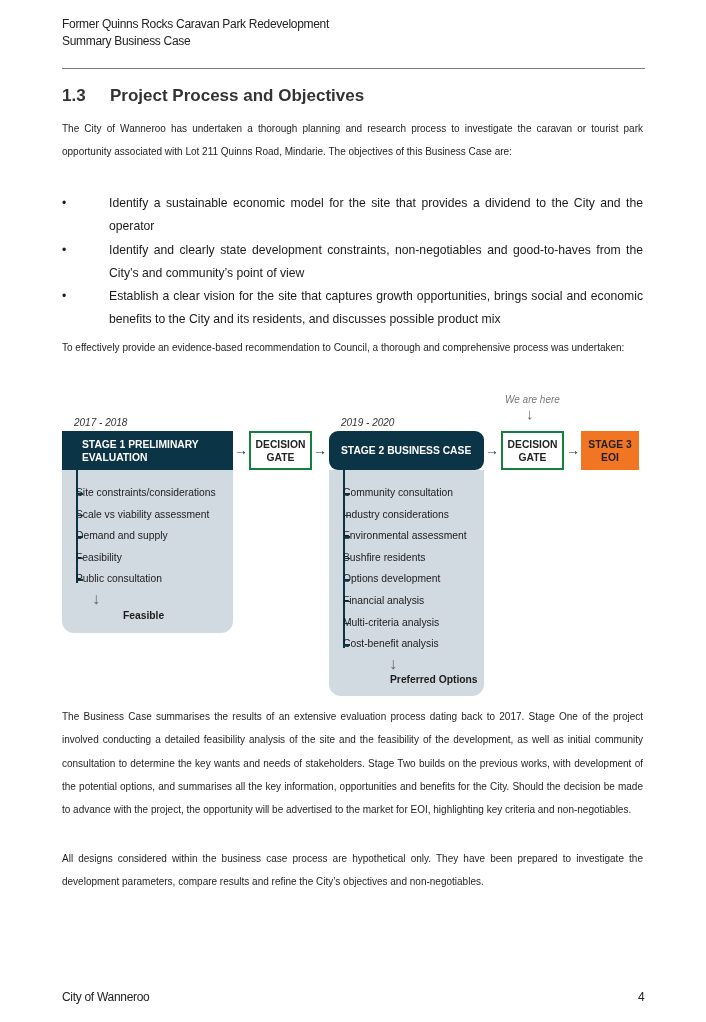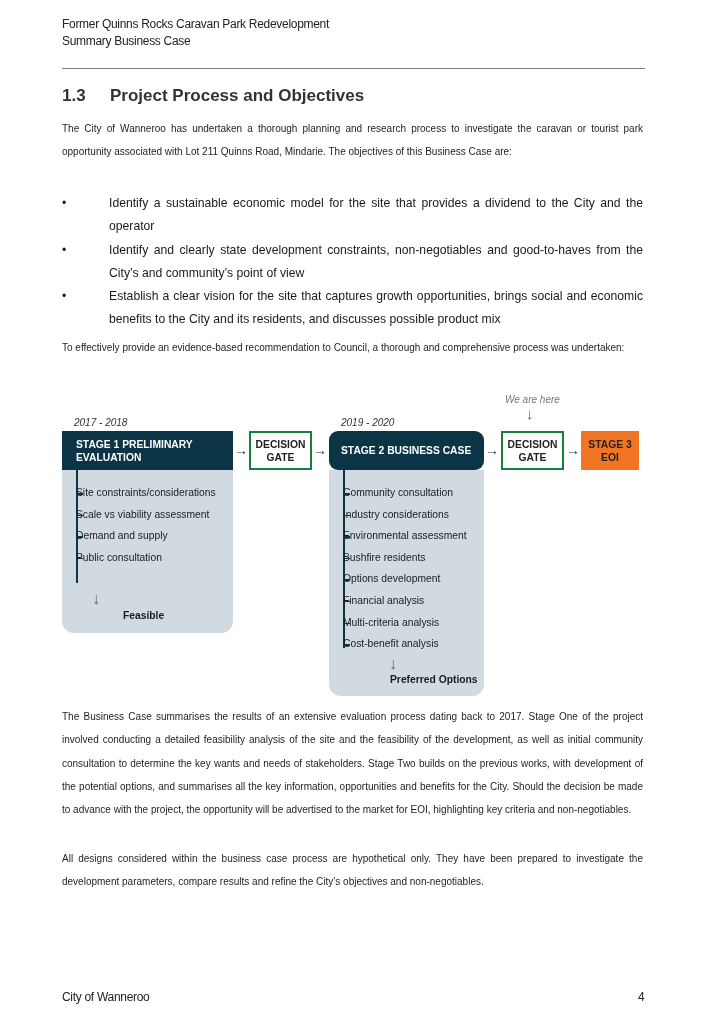--- a/index.html
+++ b/index.html
@@ -14,21 +14,21 @@
 
   .para { position: absolute; left: 62px; width: 581px; font-size: 10px; line-height: 23.3px; text-align: justify; color: #1e1e1e; }
   .bullets { position: absolute; left: 62px; width: 581px; top: 192px; list-style: none; }
   .bullets li { position: relative; padding-left: 47px; font-size: 12.2px; line-height: 23.3px; text-align: justify; margin-bottom: 0px; }
   .bullets li .dot { position: absolute; left: 0; top: 0; }
 
   
   .diagram { position: absolute; left: 62px; top: 390px; width: 590px; height: 310px; }
   .year { position: absolute; font-size: 10px; font-style: italic; color: #333; }
   .here { position: absolute; font-size: 10px; font-style: italic; color: #777; }
-  .stage-head { position: absolute; background: #0c3447; color: #fff; font-weight: bold; font-size: 10.3px; line-height: 13px; padding-left: 14px; display: flex; align-items: center; }
+  .stage-head { position: absolute; background: #0c3447; color: #fff; font-weight: bold; font-size: 10.3px; line-height: 13px; padding-left: 20px; display: flex; align-items: center; }
   .panel { position: absolute; background: #d2dae1; border-radius: 0 0 12px 12px; }
   .gate { position: absolute; background: #fff; border: 2px solid #15803d; color: #222; font-weight: bold; font-size: 10.3px; line-height: 13px; text-align: center; display: flex; align-items: center; justify-content: center; }
   .stage3 { position: absolute; background: #f27524; color: #222; font-weight: bold; font-size: 10.3px; line-height: 13px; text-align: center; display: flex; align-items: center; justify-content: center; }
   .arrow { position: absolute; font-size: 14px; color: #0c3447; line-height: 14px; }
   .list { position: absolute; }
   .list .vline { position: absolute; left: 0; top: -12px; width: 1.5px; background: #0c3447; }
   .list .item { position: relative; font-size: 10.3px; height: 21.6px; line-height: 21.6px; color: #1b1b1b; white-space: nowrap; }
   .list .item::before { content: ""; position: absolute; left: 0; top: 11px; width: 7px; height: 1.5px; background: #0c3447; }
   .down { position: absolute; font-size: 16px; color: #666; line-height: 16px; }
   .result { position: absolute; font-size: 10.3px; font-weight: bold; color: #1b1b1b; padding-left: 35px; }
@@ -80,20 +80,21 @@
       <div>STAGE 1 PRELIMINARY</div>
       <div>EVALUATION</div>
     </div>
   </div>
   <div class="panel" style="left:0; top:80px; width:171px; height:163px;"></div>
   <div class="list" style="left:14px; top:92px;">
     <div class="vline" style="height:113px;"></div>
     <div class="item">Site constraints/considerations</div>
     <div class="item">Scale vs viability assessment</div>
     <div class="item">Demand and supply</div>
+    <div class="item">Feasibility</div>
     <div class="item">Public consultation</div>
   </div>
   <span class="down" style="left:30px; top:201px;">↓</span>
   <span class="result" style="left:26px; top:220px;">Feasible</span>
 
   <span class="arrow" style="left:172px; top:53px;">→</span>
 
   <div class="gate" style="left:187px; top:41px; width:63px; height:39px;">
     <div>
       <div>DECISION</div>

